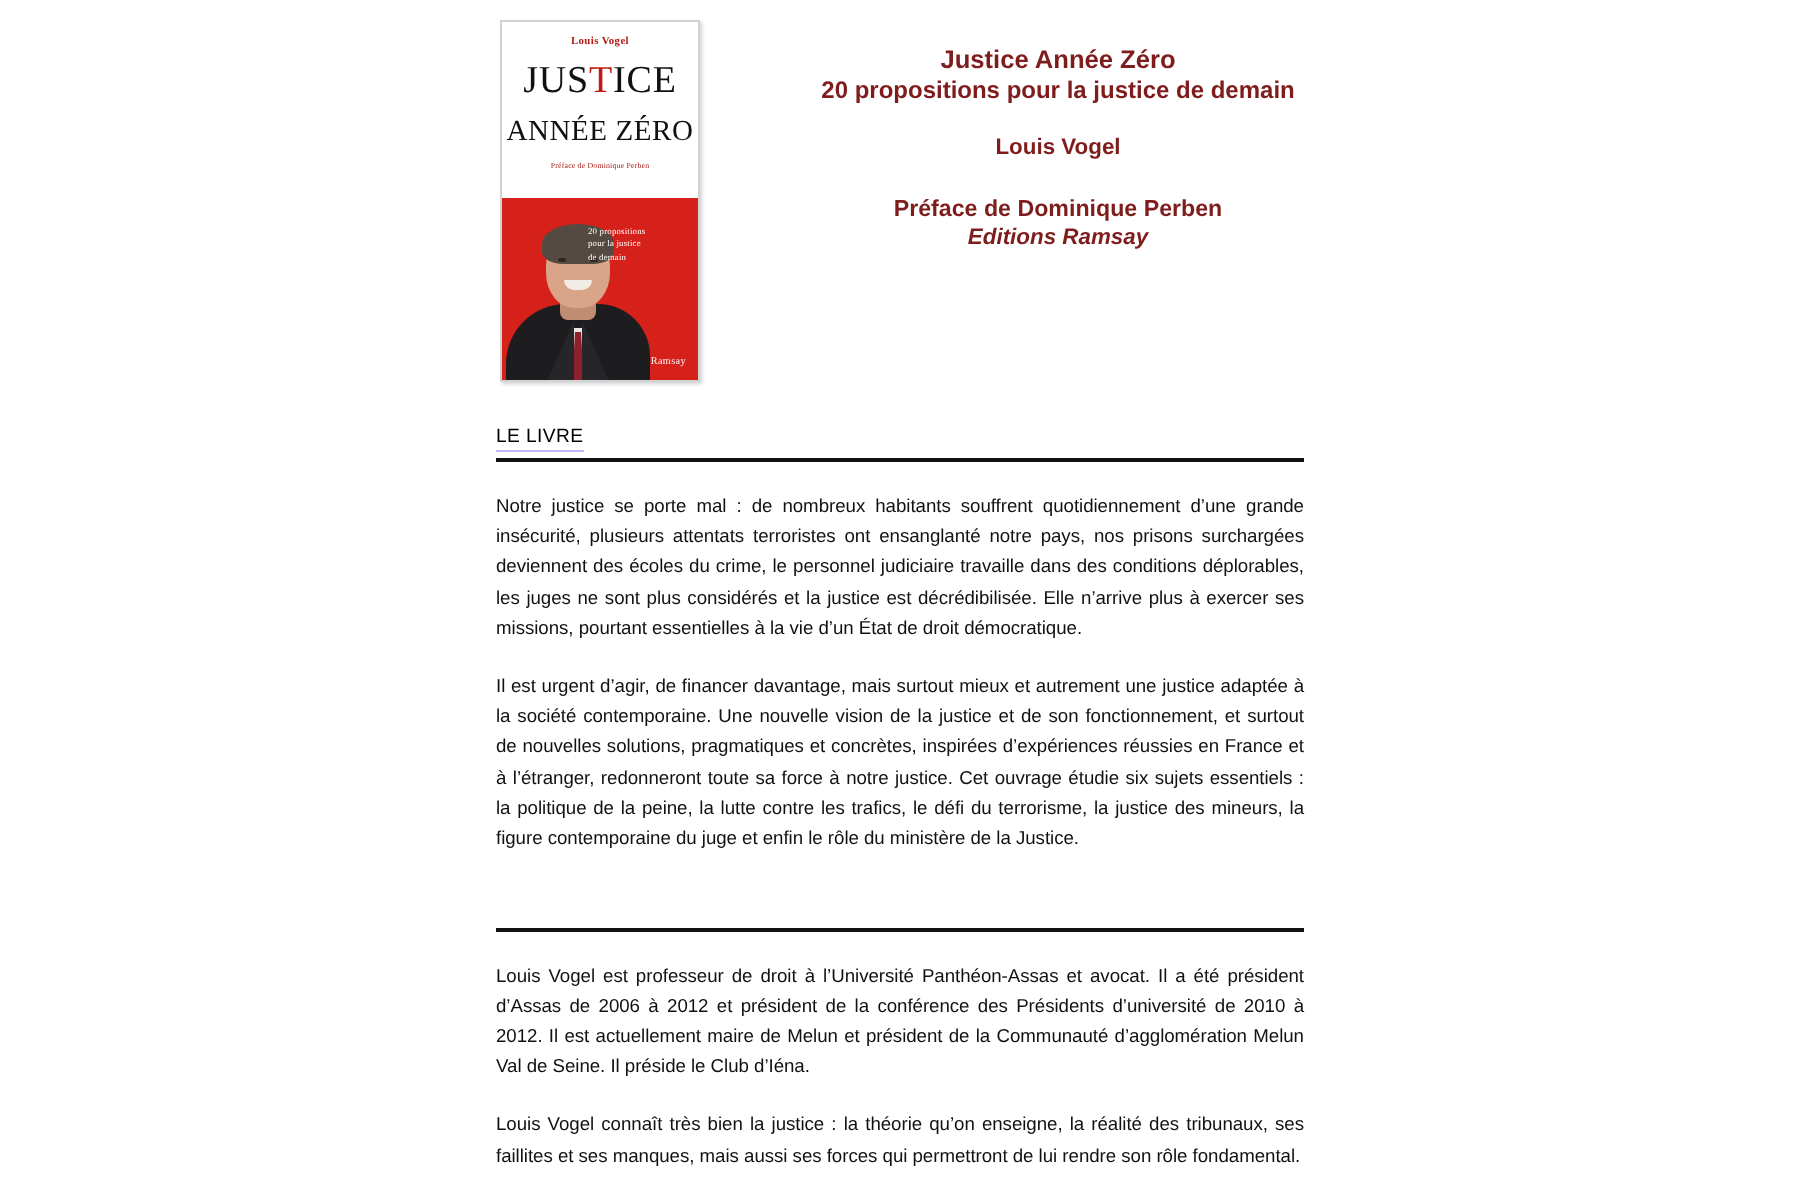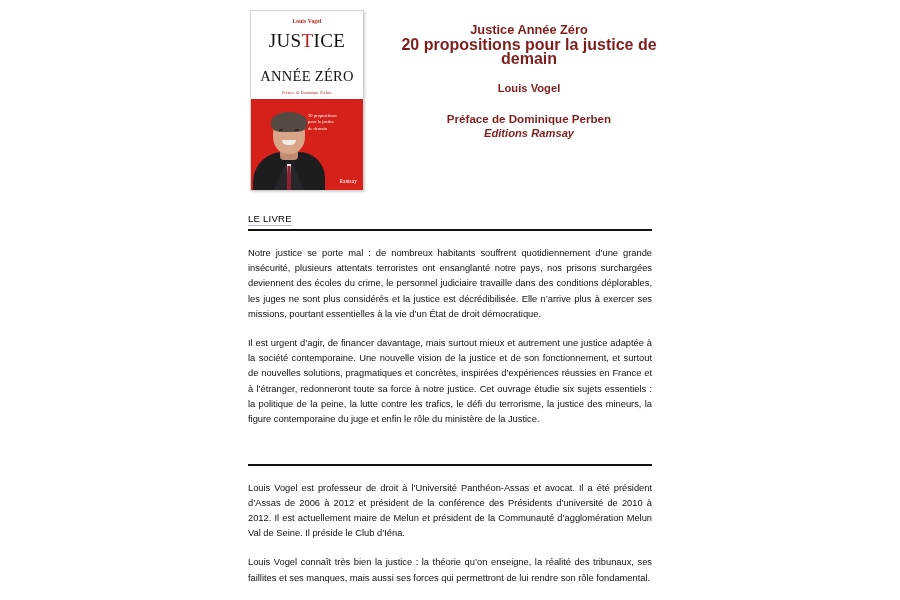--- a/index.html
+++ b/index.html
@@ -31,21 +31,21 @@
     top: 0;
     width: 900px;
     height: 200px;
   }
 
   
   .book-cover {
     position: absolute;
     left: 250px;
     top: 10px;
-    width: 114px;
+    width: 100px;
     height: 181px;
     background: #15803d;
     border: 1px solid #d2d2d2;
     box-shadow: 1px 1px 2px rgba(0,0,0,0.18);
     overflow: hidden;
     box-sizing: border-box;
   }
   .cover-top {
     position: absolute;
     left: 0; top: 0;
@@ -70,21 +70,21 @@
     letter-spacing: 0.4px;
     color: #111111;
     position: relative;
     display: block;
   }
   .cover-title-1 .red-t {
     color: #bb1c13;
     position: relative;
   }
   .cover-title-2 {
-    margin-top: 19px;
+    margin-top: 9px;
     font-family: "Liberation Serif", serif;
     font-size: 14.5px;
     line-height: 15px;
     letter-spacing: 0.3px;
     color: #111111;
   }
   .cover-preface {
     margin-top: 7px;
     font-family: "Liberation Serif", serif;
     font-size: 3.9px;
@@ -231,21 +231,21 @@
     text-align: center;
     font-family: "Liberation Sans", sans-serif;
     font-weight: bold;
     color: #7f1d1d;
   }
   .ht-title {
     font-size: 12.8px;
     line-height: 16px;
   }
   .ht-subtitle {
-    font-size: 16px;
+    font-size: 12px;
     line-height: 14px;
   }
   .ht-gap-lg { height: 15px; }
   .ht-gap-md { height: 13px; }
   .ht-author {
     font-size: 11.2px;
     line-height: 15px;
   }
   .ht-preface {
     font-size: 11.6px;

